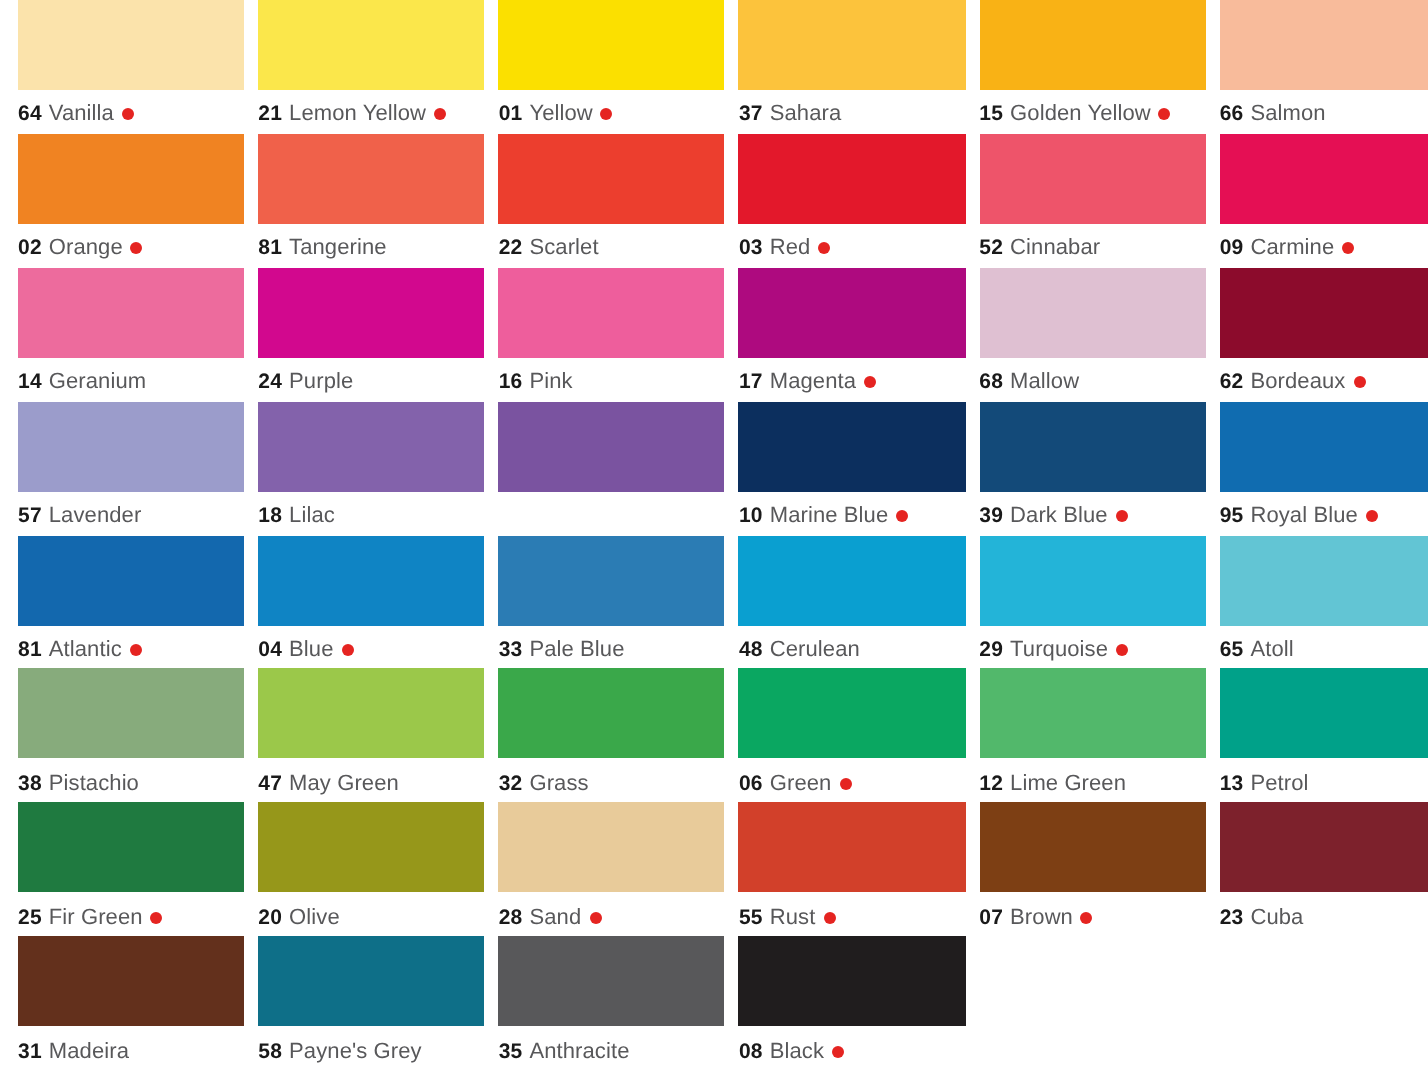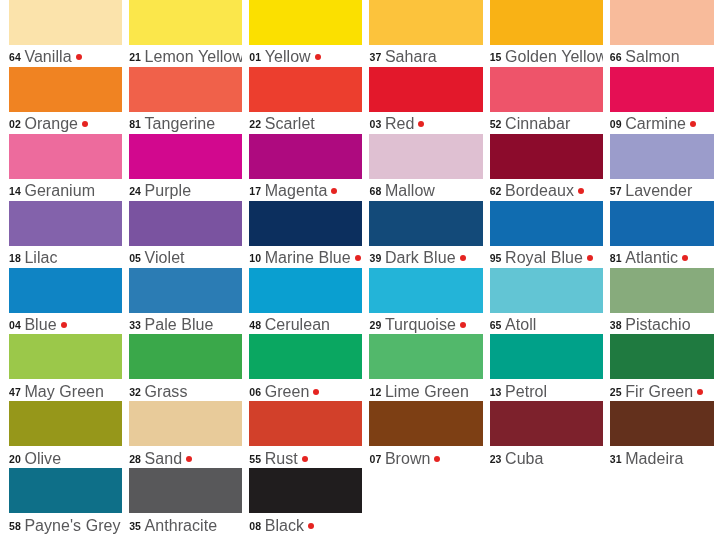--- a/index.html
+++ b/index.html
@@ -43,21 +43,21 @@
     white-space: nowrap;
     overflow: hidden;
   }
   .code {
     font-weight: bold;
     font-size: 10.5px;
     color: #1a1a1a;
     letter-spacing: 0.1px;
   }
   .name {
-    font-size: 16px;
+    font-size: 11px;
     color: #58585a;
     margin-left: 3.5px;
     letter-spacing: 0.05px;
   }
   .dot {
     display: inline-block;
     width: 6px;
     height: 6px;
     border-radius: 50%;
     background: #e52421;
@@ -168,20 +168,27 @@
       </div>
     </div>
     <div class="cell">
       <div class="swatch" style="background: rgb(210, 8, 142);"></div>
       <div class="caption">
         <span class="code">24</span>
         <span class="name">Purple</span>
       </div>
     </div>
     <div class="cell">
+      <div class="swatch" style="background: rgb(238, 94, 156);"></div>
+      <div class="caption">
+        <span class="code">16</span>
+        <span class="name">Pink</span>
+      </div>
+    </div>
+    <div class="cell">
       <div class="swatch" style="background: rgb(174, 10, 127);"></div>
       <div class="caption">
         <span class="code">17</span>
         <span class="name">Magenta</span>
         <span class="dot" style="background: rgb(229, 36, 33);"></span>
       </div>
     </div>
     <div class="cell">
       <div class="swatch" style="background: rgb(223, 192, 210);"></div>
       <div class="caption">
@@ -206,24 +213,20 @@
     </div>
     <div class="cell">
       <div class="swatch" style="background: rgb(131, 98, 171);"></div>
       <div class="caption">
         <span class="code">18</span>
         <span class="name">Lilac</span>
       </div>
     </div>
     <div class="cell">
       <div class="swatch" style="background: rgb(122, 83, 160);"></div>
-      <div class="caption">
-        <span class="code">05</span>
-        <span class="name">Violet</span>
-      </div>
     </div>
     <div class="cell">
       <div class="swatch" style="background: rgb(12, 47, 94);"></div>
       <div class="caption">
         <span class="code">10</span>
         <span class="name">Marine Blue</span>
         <span class="dot" style="background: rgb(229, 36, 33);"></span>
       </div>
     </div>
     <div class="cell">

